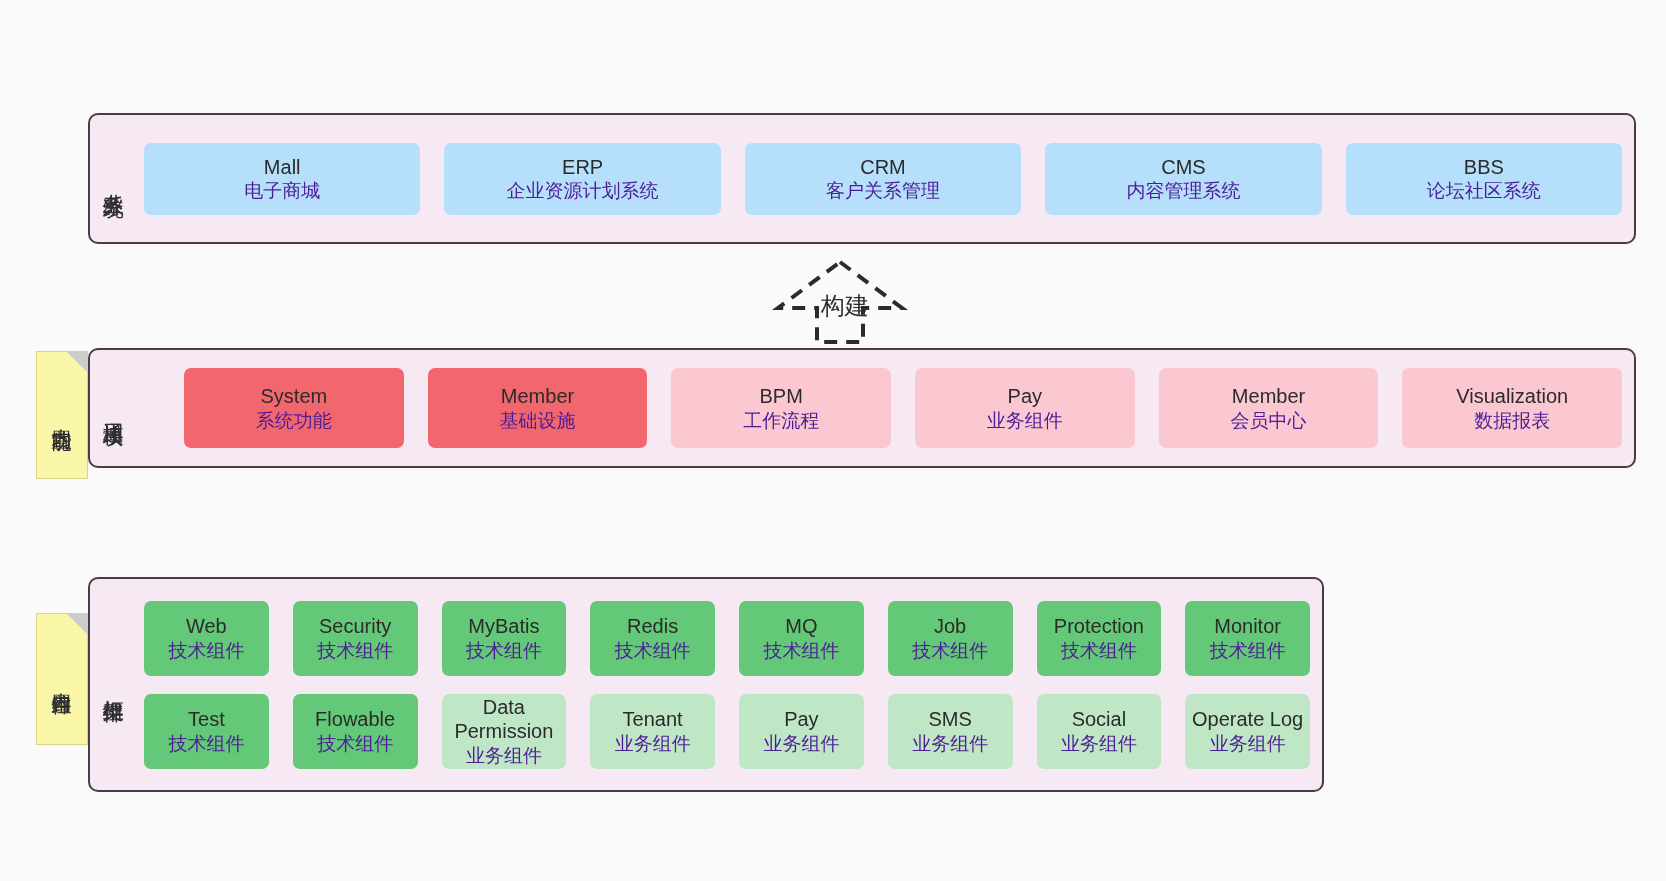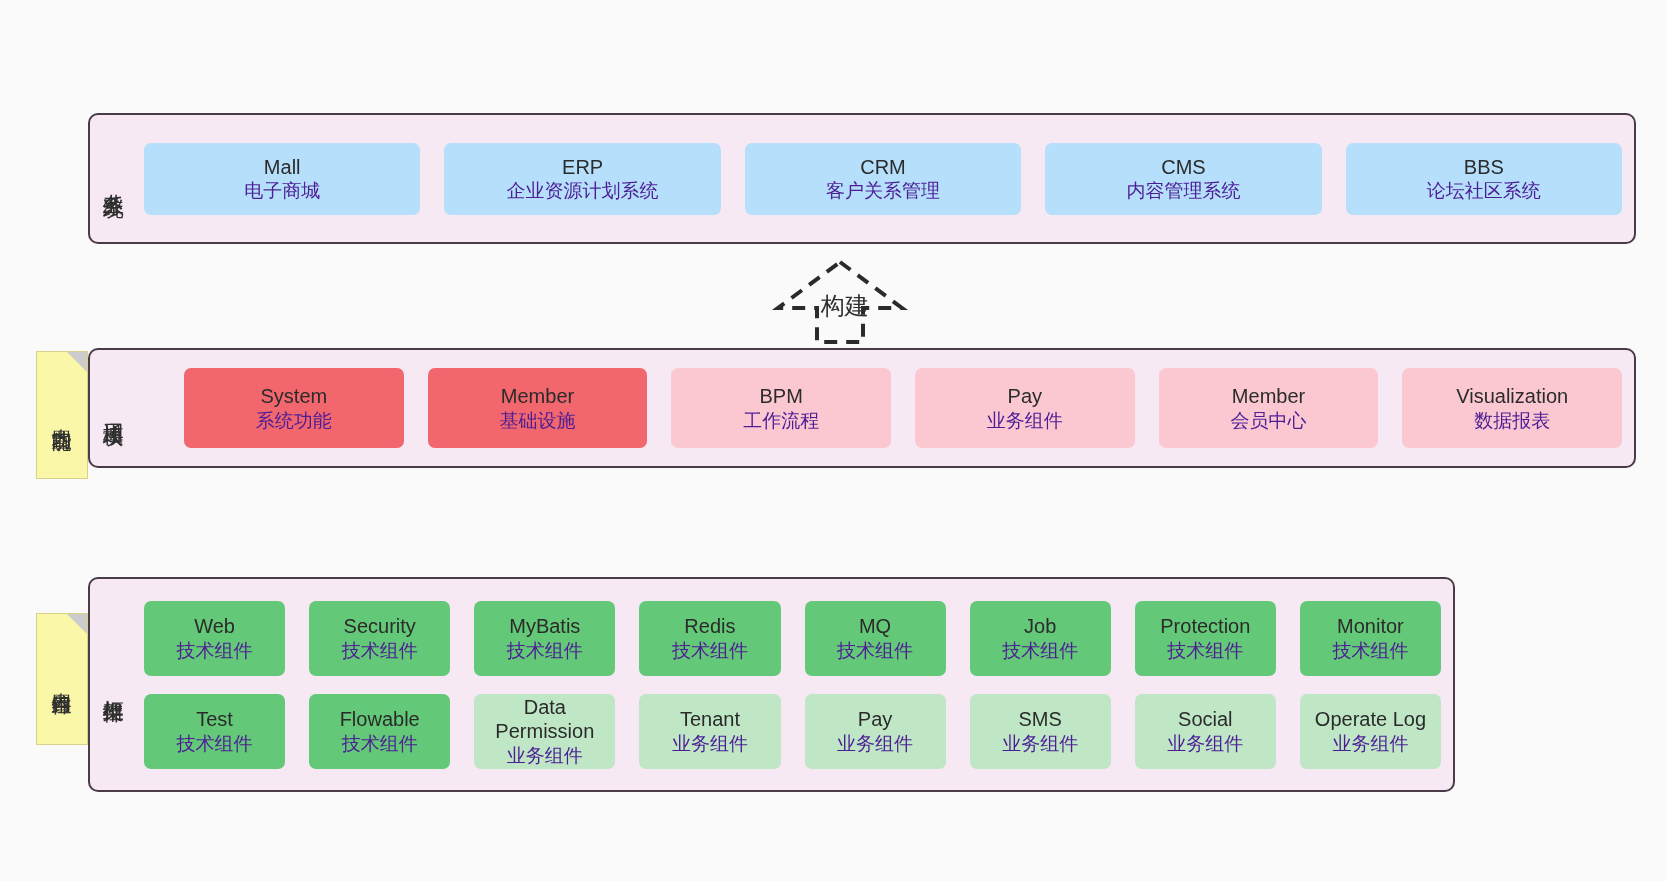--- a/index.html
+++ b/index.html
@@ -88,21 +88,21 @@
 
   .card.blue     { background: #b5dffb; }
   .card.red      { background: #f2676e; }
   .card.pink     { background: #fbc8d2; }
   .card.green    { background: #63c877; }
   .card.lgreen   { background: #bfe7c6; }
 
   
   #layer-business  { left: 88px;  top: 113px; width: 1548px; height: 131px; }
   #layer-common    { left: 88px;  top: 348px; width: 1548px; height: 120px; }
-  #layer-framework { left: 88px;  top: 577px; width: 1367px; height: 215px; }
+  #layer-framework { left: 88px;  top: 577px; width: 1236px; height: 215px; }
 
   #layer-business  .row { height: 72px; }
   #layer-common    .row { height: 80px; margin-left: 40px; }
   #layer-framework .row { height: 75px; }
 
   #layer-business .layer-body  { padding-left: 8px; }
   #layer-common .layer-body    { padding-left: 8px; }
   #layer-framework .layer-body { padding-left: 8px; }
 
   

